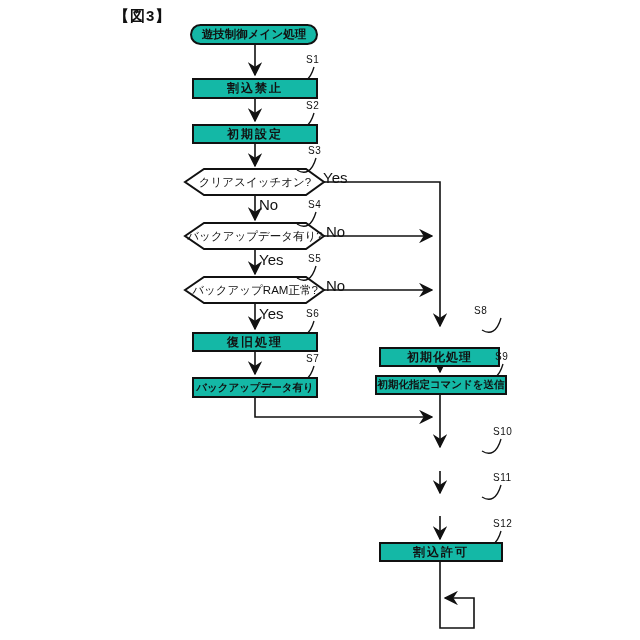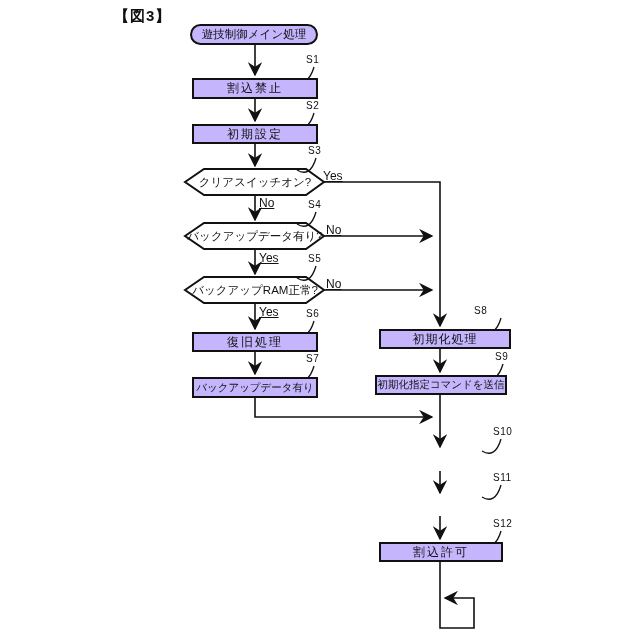--- a/index.html
+++ b/index.html
@@ -7,34 +7,34 @@
     position:relative; width:640px; height:640px; background:#ffffff;
     font-family:"Liberation Sans","DejaVu Sans",sans-serif; color:#111;
     overflow:hidden;
   }
   .fig-title {
     position:absolute; left:114px; top:7px;
     font-size:15px; font-weight:600; letter-spacing:1px;
   }
   svg.wires { position:absolute; left:0; top:0; }
   .node {
-    position:absolute; box-sizing:border-box; background:#c4b5fd;
+    position:absolute; box-sizing:border-box; background:#14b8a6;
     border:2px solid #111; display:flex; align-items:center; justify-content:center;
-    font-size:12px; white-space:nowrap;
+    font-size:12px; white-space:nowrap;font-weight:bold;
   }
   .node.terminal { border-radius:12px; }
   .node.sp  { letter-spacing:2px; }
   .node.sp1 { letter-spacing:1px; }
   .node.small { font-size:10.5px; letter-spacing:0; }
   .hextext {
     position:absolute; display:flex; align-items:center; justify-content:center;
     font-size:11.5px; white-space:nowrap;
   }
   .slabel { position:absolute; font-size:10px; letter-spacing:0.5px; }
-  .branch { position:absolute; font-size:12px;text-decoration:underline; }
+  .branch { position:absolute; font-size:15px; }
 </style>
 </head>
 <body>
 
 <div class="stage">
 
   <div class="fig-title">【図3】</div>
 
   <svg class="wires" width="640" height="640" viewBox="0 0 640 640">
     <defs>
@@ -84,21 +84,21 @@
     </g>
   </svg>
 
   <div class="node terminal" style="left:190px; top:24px; width:128px; height:21px; font-size:11.5px;">遊技制御メイン処理</div>
 
   <div class="node sp" style="left:192px; top:78px;  width:126px; height:21px;">割込禁止</div>
   <div class="node sp" style="left:192px; top:124px; width:126px; height:20px;">初期設定</div>
   <div class="node sp" style="left:192px; top:332px; width:126px; height:20px;">復旧処理</div>
   <div class="node small" style="left:192px; top:377px; width:126px; height:21px;">バックアップデータ有り</div>
 
-  <div class="node sp1" style="left:379px; top:329px; width:132px; height:20px;">初期化処理</div>
+  <div class="node sp1" style="left:379px; top:347px; width:121px; height:20px;">初期化処理</div>
   <div class="node small" style="left:375px; top:375px; width:132px; height:20px;">初期化指定コマンドを送信</div>
   <div class="node sp" style="left:379px; top:542px; width:124px; height:20px;">割込許可</div>
 
   <div class="hextext" style="left:195px; top:171px; width:120px; height:22px;">クリアスイッチオン?</div>
   <div class="hextext" style="left:195px; top:225px; width:120px; height:22px;">バックアップデータ有り?</div>
   <div class="hextext" style="left:195px; top:279px; width:120px; height:22px;">バックアップRAM正常?</div>
 
   <div class="slabel" style="left:306px; top:54px;">S1</div>
   <div class="slabel" style="left:306px; top:100px;">S2</div>
   <div class="slabel" style="left:308px; top:145px;">S3</div>

